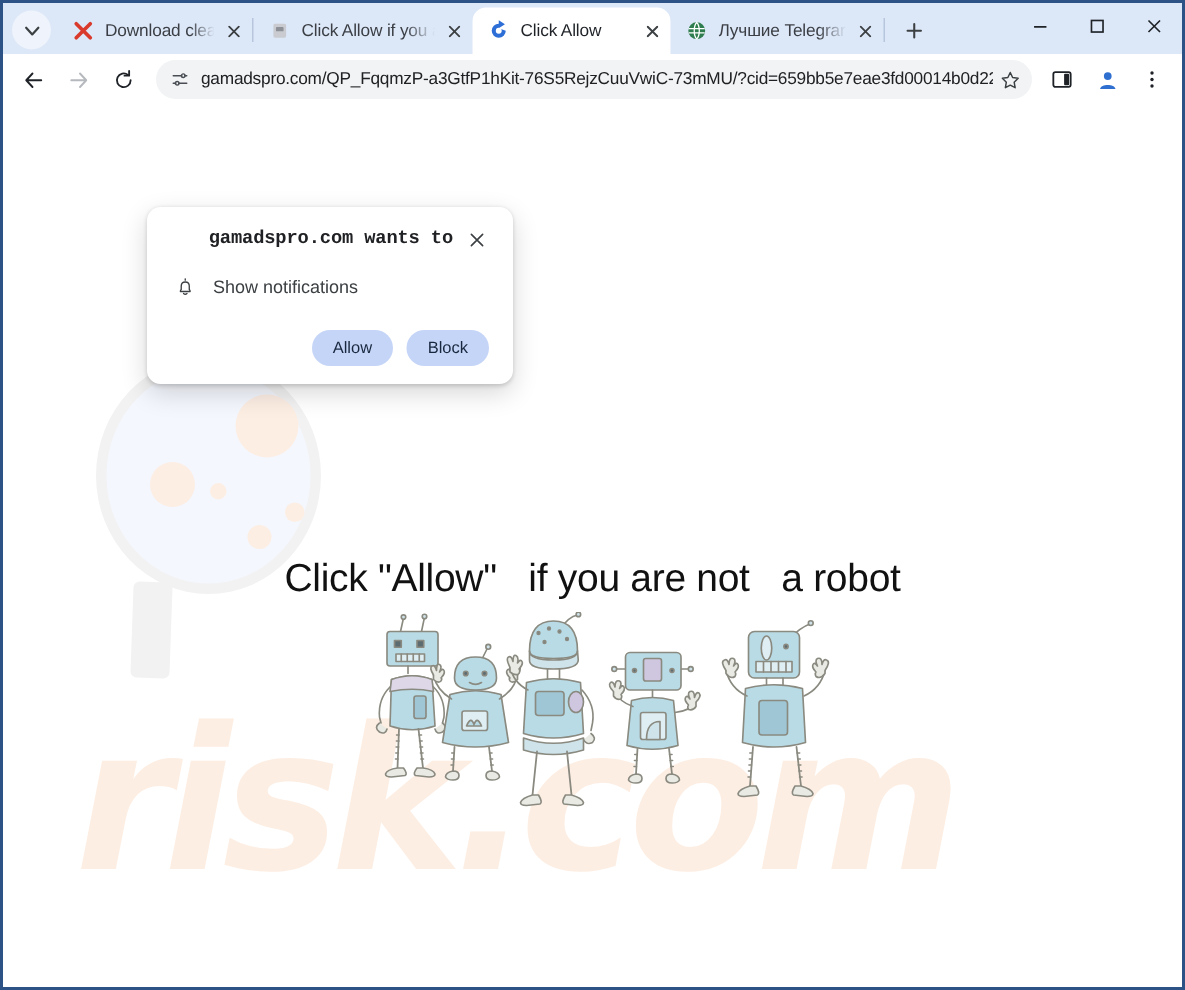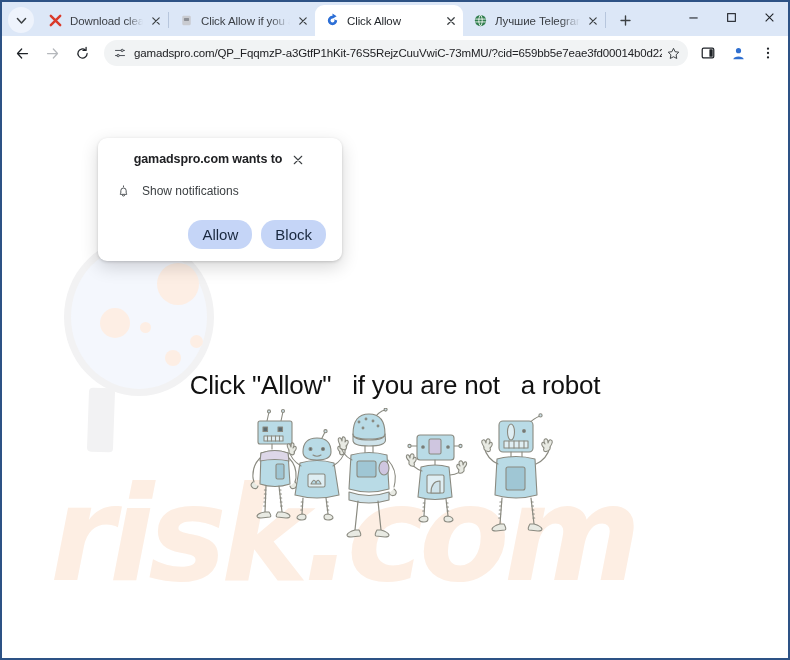--- a/index.html
+++ b/index.html
@@ -255,21 +255,22 @@
     width: 244px;
     background: #ffffff;
     border-radius: 9px;
     box-shadow: 0 1px 3px rgba(0,0,0,0.16), 0 6px 18px rgba(0,0,0,0.16);
     padding: 14px 16px 12px 16px;
     z-index: 30;
   }
   #pd-head {
     display: flex;
     align-items: flex-start;
-    justify-content: center;
+    justify-content: flex-end;
+    font-family: Liberation Mono, monospace;
   }
   #pd-title {
     font-size: 12.5px;
     font-weight: bold;
     color: #202124;
     letter-spacing: -0.1px;
   }
   #pd-close {
     width: 16px; height: 16px;
     display: flex; align-items: center; justify-content: center;
@@ -297,21 +298,21 @@
     display: flex;
     justify-content: flex-end;
     gap: 9px;
     margin-top: 20px;
   }
   .pd-btn {
     background: #c5d5f7;
     color: #19283f;
     border: none;
     border-radius: 14px;
-    font-size: 15px;
+    font-size: 11px;
     font-family: "Liberation Sans", sans-serif;
     padding: 6px 14px;
     min-width: 48px;
   }
 </style>
 </head>
 <body>
 
 <div id="window">
 
@@ -347,21 +348,21 @@
         </svg>
       </span>
       <span class="ttl">Click Allow if you are n</span>
       <span class="tclose">
         <svg viewBox="0 0 10 10">
             <path d="M1 1 L9 9 M9 1 L1 9" stroke="#3c4043" stroke-width="1.5" stroke-linecap="round"></path>
           </svg>
       </span>
     </div>
 
-    <div class="tab active" style="width:148px">
+    <div class="tab active" style="width:132px">
       <span class="favicon">
         <svg viewBox="0 0 16 16">
           <path d="M13 8 A5 5 0 1 1 8 3 L8 0.6 L12.4 3.4 L8 6.2 Z" fill="#2d6fd6"></path>
           <circle cx="8" cy="8" r="2.1" fill="#ffffff"></circle>
         </svg>
       </span>
       <span class="ttl">Click Allow</span>
       <span class="tclose">
         <svg viewBox="0 0 10 10">
             <path d="M1 1 L9 9 M9 1 L1 9" stroke="#3c4043" stroke-width="1.6" stroke-linecap="round"></path>

